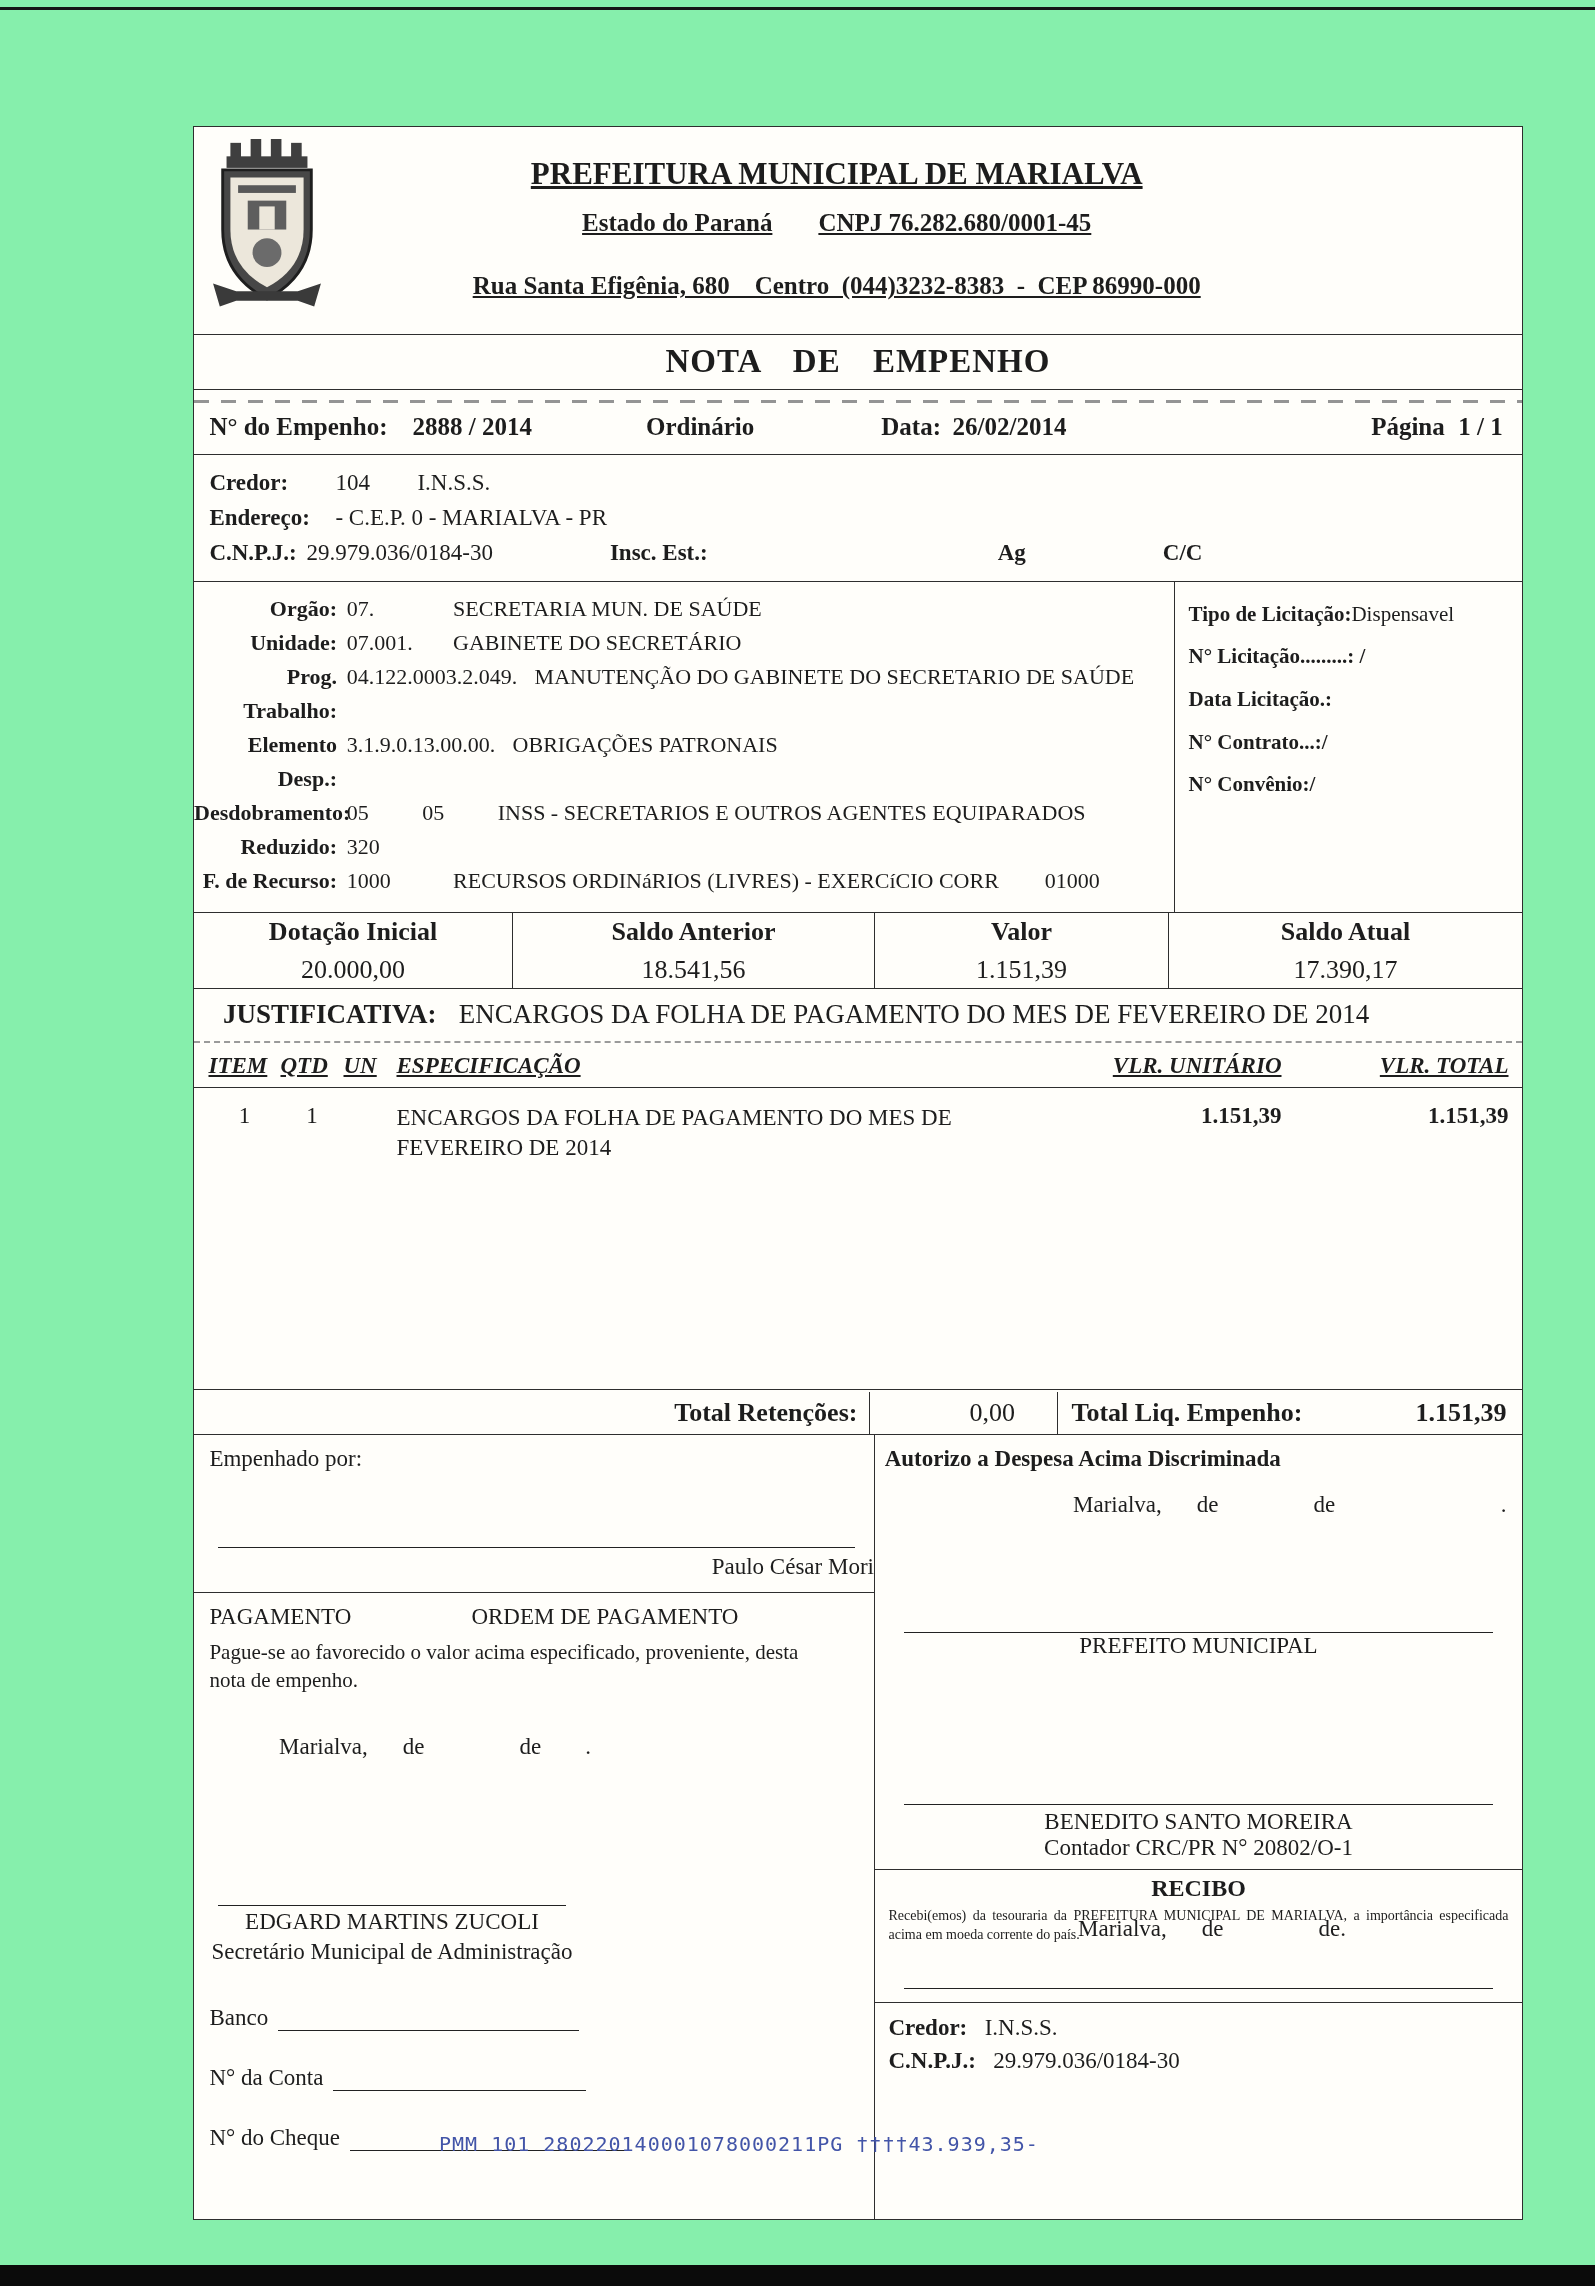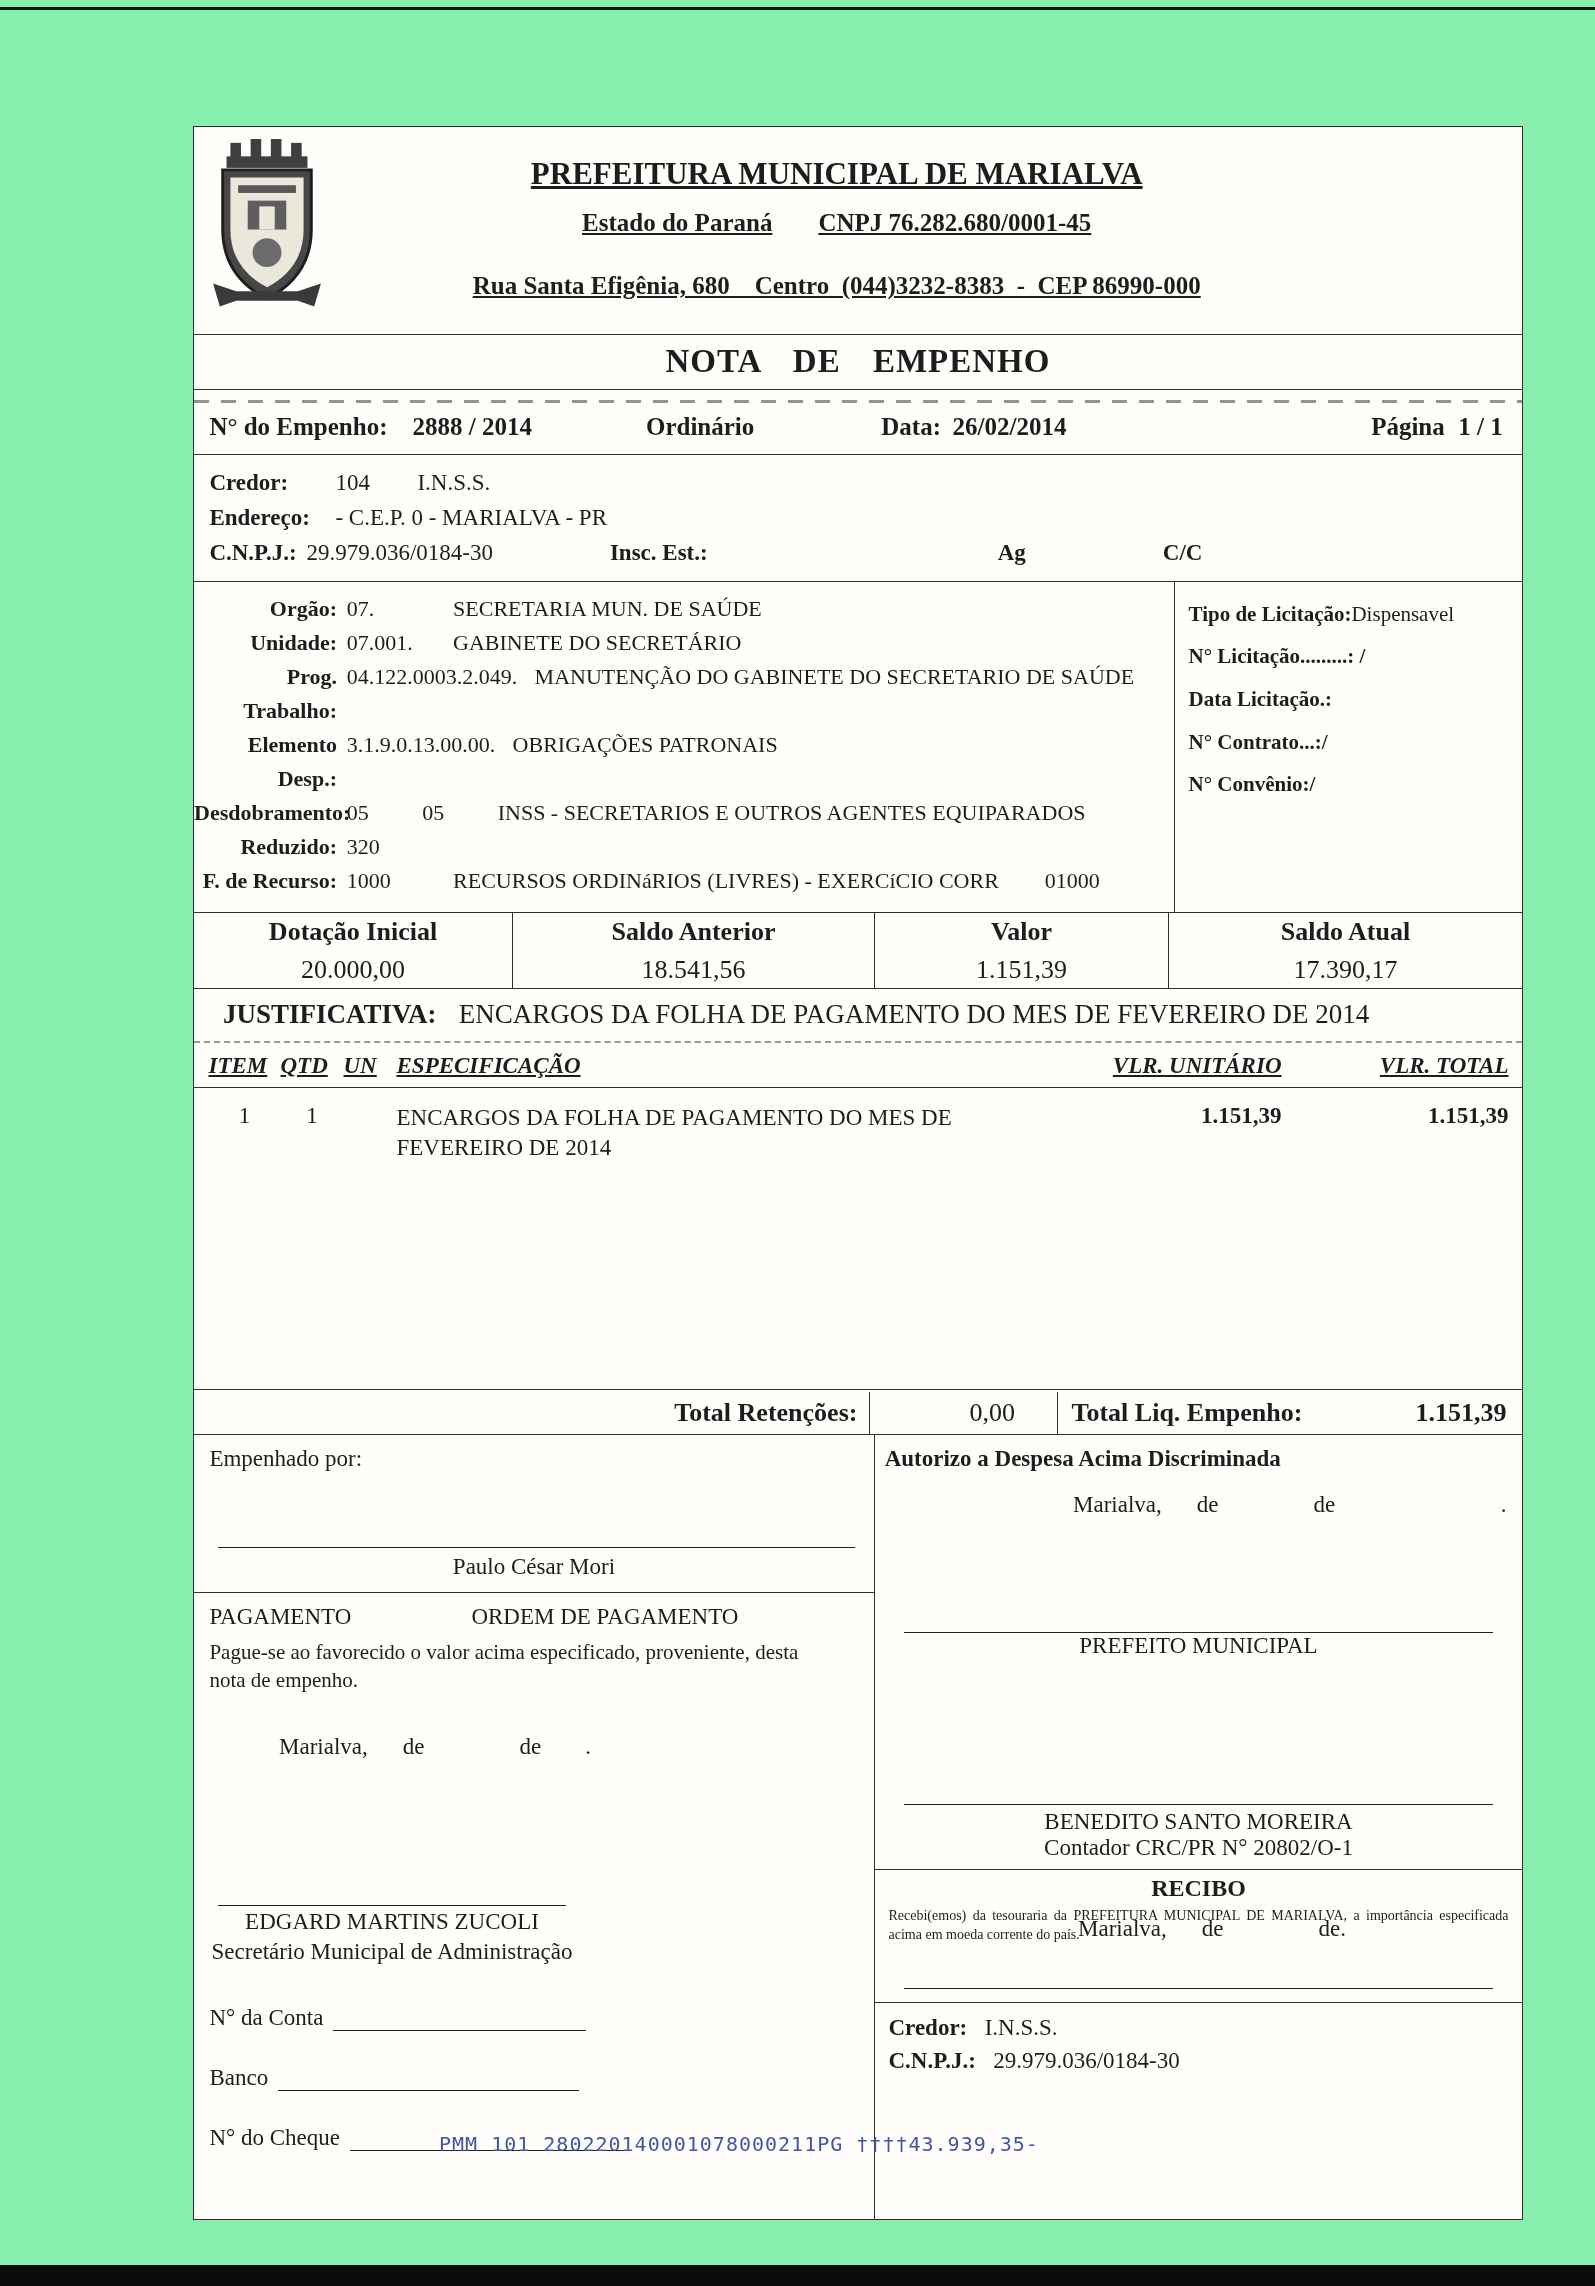--- a/index.html
+++ b/index.html
@@ -75,21 +75,21 @@
   .t1{width:676px;text-align:right;font-weight:bold;padding-right:11.6px;border-right:1.9px solid #2e2e2e}
   .t2{width:188px;text-align:right;padding-right:42px;border-right:1.9px solid #2e2e2e}
   .t3{flex:1;display:flex;font-weight:bold;padding:0 15.4px 0 13.5px}
   .t3-val{margin-left:auto}
   
   .sig-area{display:flex;font-size:23px}
   .sig-left{width:681px;border-right:1.9px solid #2e2e2e;min-height:784px}
   .sig-right{flex:1;min-height:784px}
   .pad-row{padding:11.6px 15.4px 0}
   .sig-line1{margin:75px 19.3px 0 24px;border-bottom:1.9px solid #222}
-  .sig-name{text-align:center;padding:5.8px 0 11.6px}
+  .sig-name{text-align:right;padding:5.8px 0 11.6px}
   .hrline{border-top:1.9px solid #2e2e2e}
   .pag-head{display:flex;padding:11.6px 15.4px 0}
   .pag-ordem{flex:1;text-align:center}
   .pag-text{margin:7.7px 0 0 15.4px;max-width:591px;font-size:21px;line-height:1.35}
   .dl{display:flex;font-size:23px}
   .dl .d1{margin-left:35px}
   .dl .d2{margin-left:95px}
   .dl-left{margin-top:39px;padding-left:85px}
   .dl-left .dp{margin-left:44px}
   .sig-line2{width:348px;margin:145px 0 0 24px;border-bottom:1.9px solid #222}
@@ -301,26 +301,26 @@
         <div class="dl dl-left">
           <span>Marialva,</span>
           <span class="d1">de</span>
           <span class="d2">de</span>
           <span class="dp">.</span>
         </div>
         <div class="sig-line2"></div>
         <div class="sec-center">EDGARD MARTINS ZUCOLI</div>
         <div class="sec-center">Secretário Municipal de Administração</div>
         <div class="fin-row">
+          <span>Banco</span>
+          <span class="fin-uline u-banco"></span>
+        </div>
+        <div class="fin-row">
           <span>N° da Conta</span>
           <span class="fin-uline u-conta"></span>
-        </div>
-        <div class="fin-row">
-          <span>Banco</span>
-          <span class="fin-uline u-banco"></span>
         </div>
         <div class="fin-row">
           <span>N° do Cheque</span>
           <span class="fin-uline u-cheque"></span>
         </div>
       </div>
 
       <div class="sig-right">
         <div class="autorizo">Autorizo a Despesa Acima Discriminada</div>
         <div class="dl dl-right">

